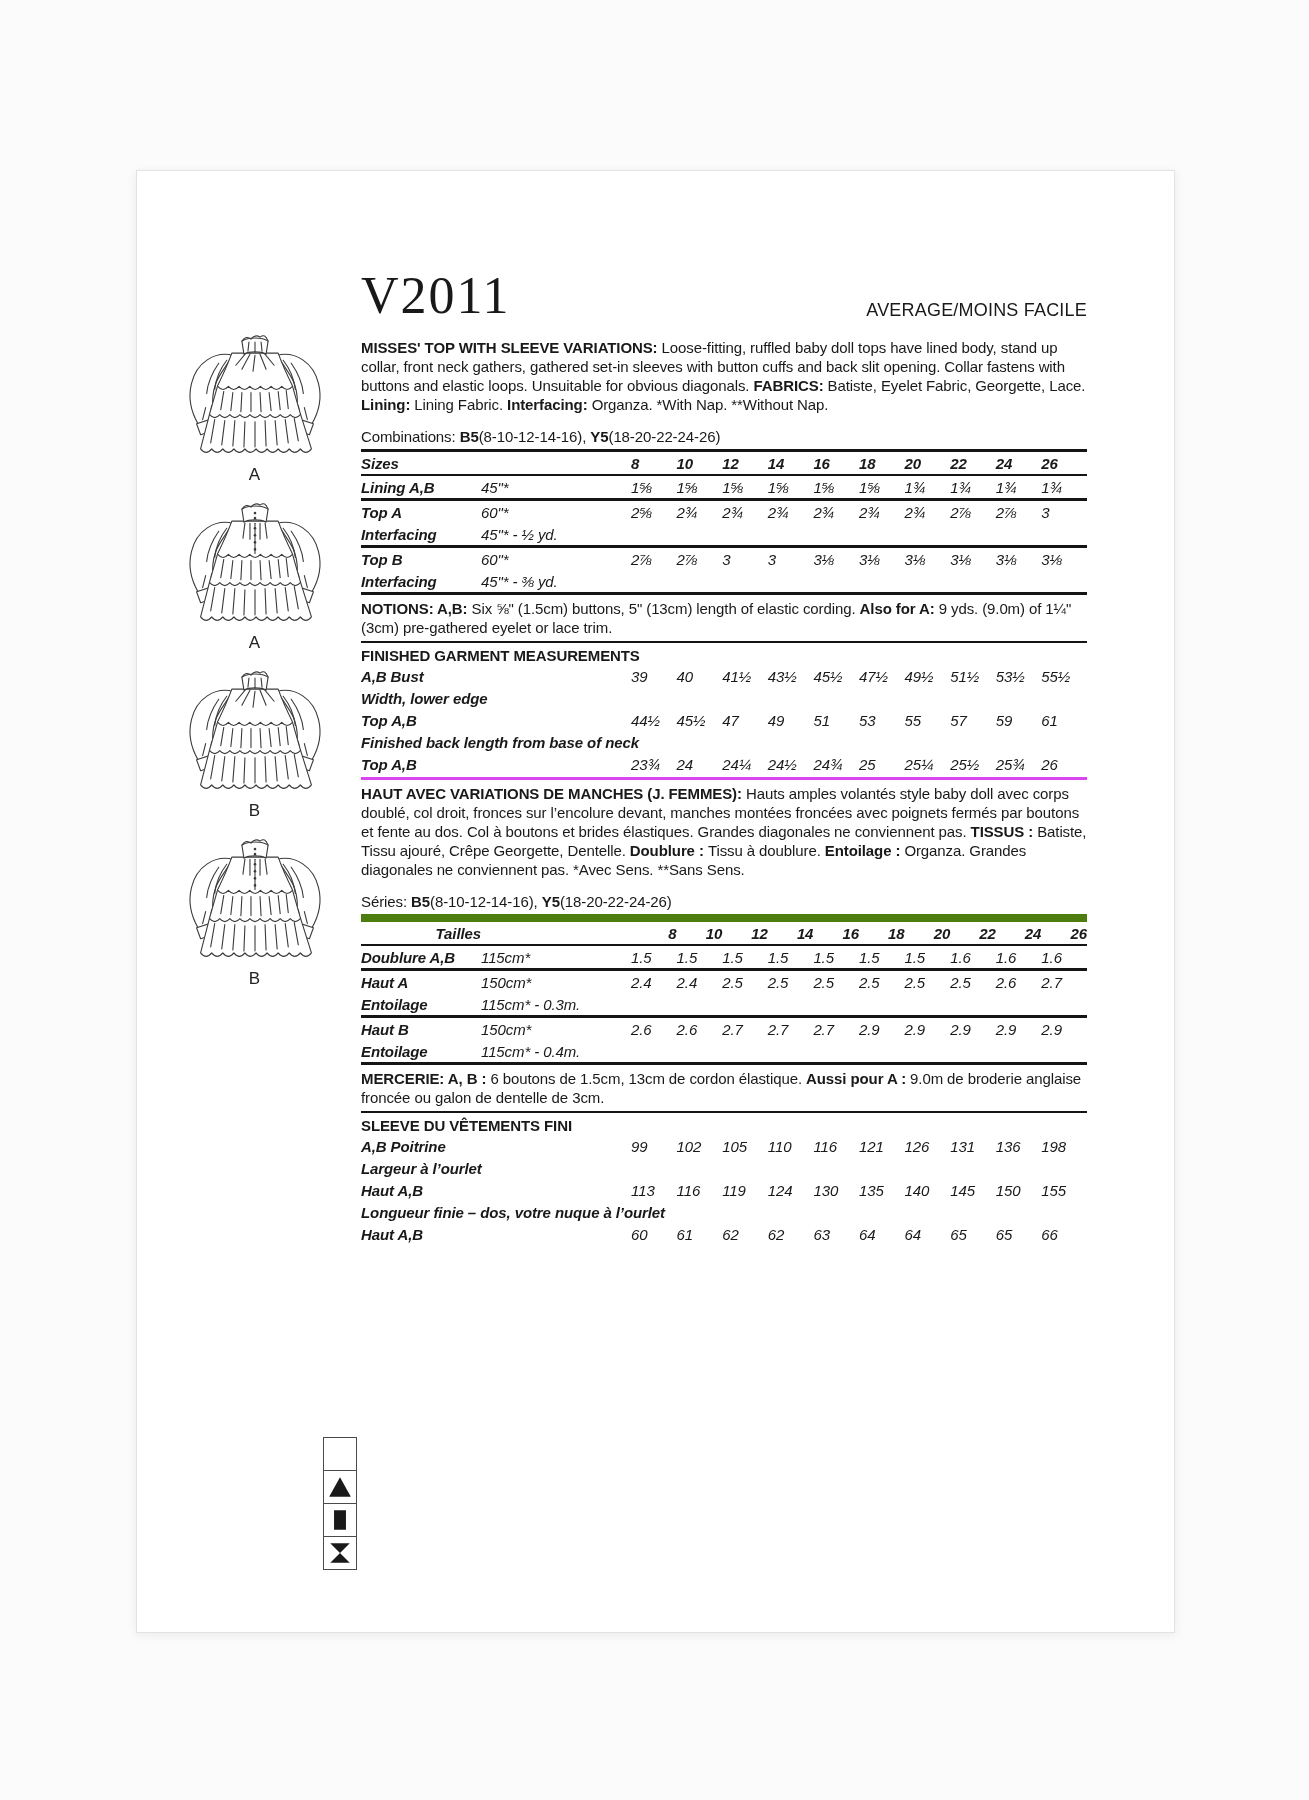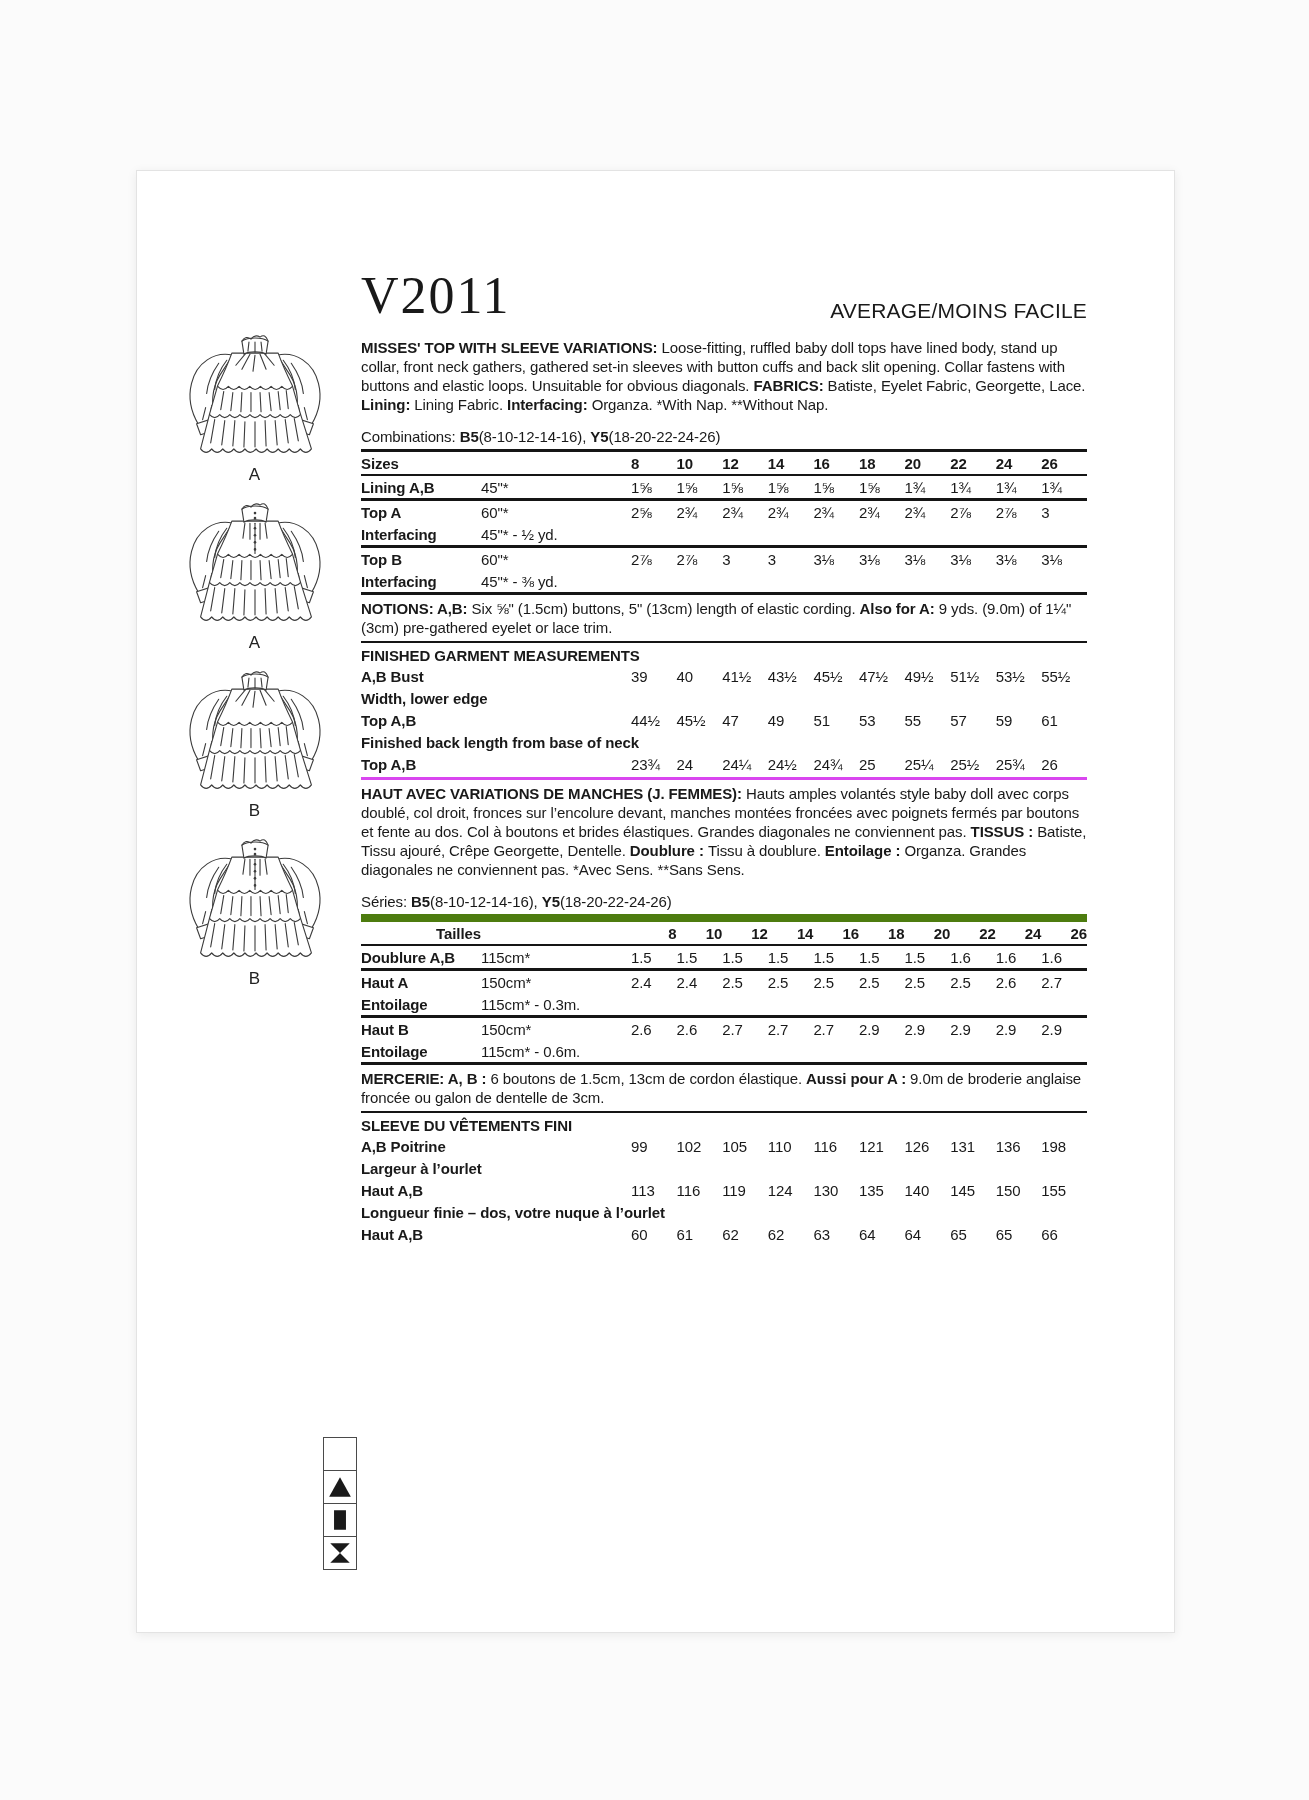--- a/index.html
+++ b/index.html
@@ -23,32 +23,32 @@
   
   .content{
     position:absolute;left:224px;top:96px;width:726px;
     font-size:15px;line-height:19px;letter-spacing:-0.1px;color:#191919;
   }
   .brand{display:flex;justify-content:space-between;align-items:flex-end;margin-bottom:13px;}
   .pattern-no{
     font-family:"Liberation Serif","DejaVu Serif",serif;
     font-size:52px;line-height:58px;letter-spacing:2px;font-weight:500;
   }
-  .difficulty{font-size:21px;letter-spacing:.2px;padding-bottom:5px;}
+  .difficulty{font-size:18px;letter-spacing:.2px;padding-bottom:5px;}
   p{margin:0;}
   .b{font-weight:bold;}
   .para{margin-bottom:13px;}
   .combo{margin:12px 0 3px;}
   .sec-title{font-weight:bold;margin-top:3px;}
   
   .rb2{border-bottom:2px solid #151515;padding-bottom:4px;}
   .rt3{border-top:3px solid #d946ef;padding-top:4px;margin-top:2px;}
   .notions{margin-top:4px;}
   
-  table.st{border-collapse:collapse;table-layout:fixed;width:726px;}
+  table.st{border-collapse:collapse;table-layout:fixed;width:726px;font-style:italic;}
   .st td{padding:2px 0 1px;vertical-align:top;line-height:19px;font-size:15px;letter-spacing:-0.1px;}
   .st .lab{font-weight:bold;}
   tr.bt3{border-top:3px solid #151515;}
   tr.bt2{border-top:8px solid #4d7c0f;text-align:right;}
   tr.bb2{border-bottom:2px solid #151515;}
   tr.bb3{border-bottom:3px solid #151515;}
   
   .symbols{position:absolute;left:186px;top:1267px;width:34px;}
   .sym-cell{
     width:32px;height:32px;border:1px solid #4a4a4a;margin-top:-1px;
@@ -346,21 +346,21 @@
           <td>2.7</td>
           <td>2.7</td>
           <td>2.9</td>
           <td>2.9</td>
           <td>2.9</td>
           <td>2.9</td>
           <td>2.9</td>
         </tr>
         <tr class="bb3">
           <td class="lab">Entoilage</td>
-          <td colspan="11">115cm* - 0.6m.</td>
+          <td colspan="11">115cm* - 0.4m.</td>
         </tr>
       </tbody>
     </table>
 
     <p class="notions rb2"><span class="b">MERCERIE: A, B : </span><span>6 boutons de 1.5cm, 13cm de cordon élastique. </span><span class="b">Aussi pour A : </span><span>9.0m de broderie anglaise froncée ou galon de dentelle de 3cm.</span></p>
 
     <div class="sec-title">SLEEVE DU VÊTEMENTS FINI</div>
 
     <table class="st">
       <colgroup>

